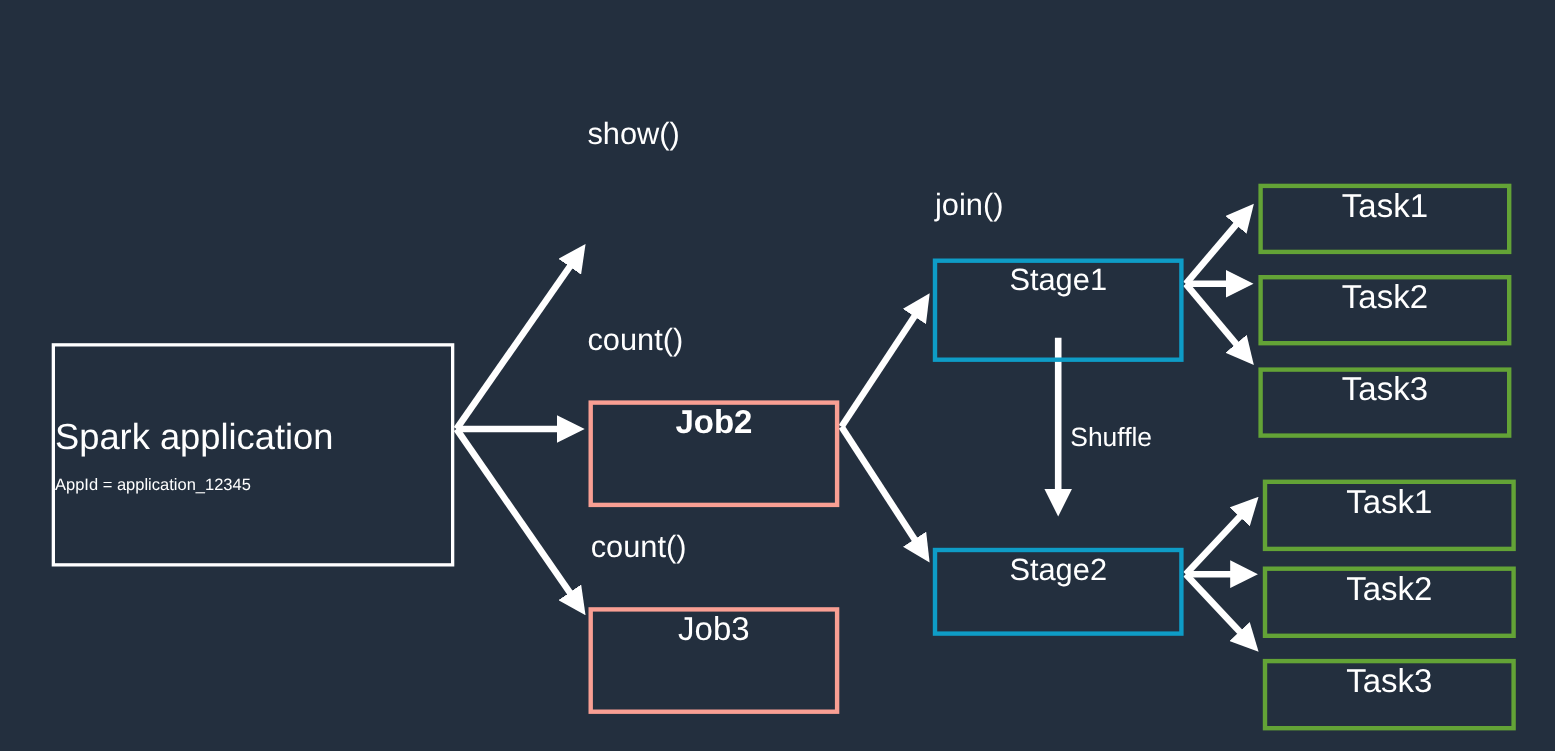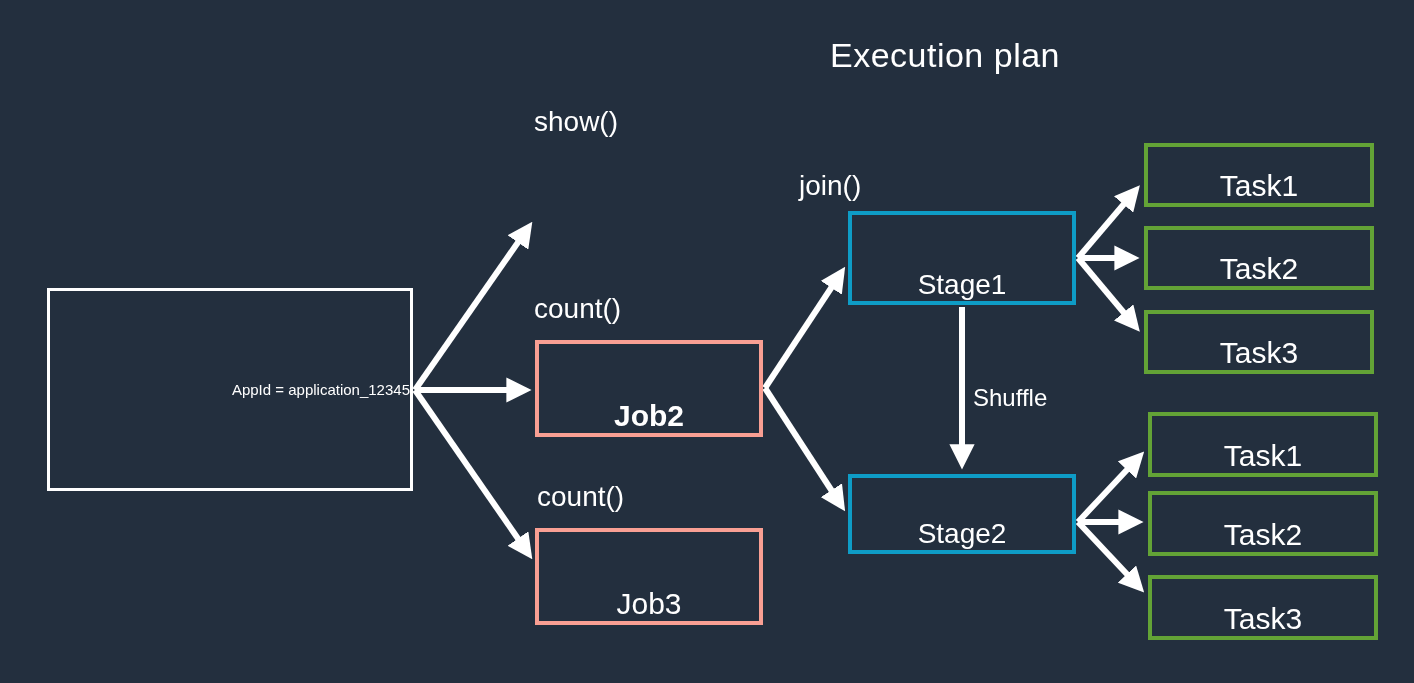--- a/index.html
+++ b/index.html
@@ -34,23 +34,24 @@
     position: absolute;
     left: 700px; top: 36px; width: 490px;
     text-align: center;
     font-size: 34px;
     letter-spacing: 0.5px;
   }
 
   .box {
     position: absolute;
     display: flex;
-    align-items: flex-end;
+    align-items: flex-start;
     justify-content: center;
     text-align: center;
+    margin-top: 24px;
   }
 
   .app-box {
     left: 47px; top: 288px; width: 366px; height: 203px;
     border: 3px solid var(--application-border, #FFFFFF);
     flex-direction: column;
     gap: 16px;
   }
   .app-name { font-size: 33px; }
   .app-id { font-size: 15px; }
@@ -65,21 +66,21 @@
   .job-3 { top: 528px; }
 
   .action-label {
     position: absolute;
     font-size: 28px;
     line-height: 36px;
   }
   .lbl-job1 { left: 534px; top: 104px; }
   .lbl-job2 { left: 534px; top: 291px; }
   .lbl-job3 { left: 537px; top: 479px; }
-  .lbl-stage1 { left: 799px; top: 168px; text-align: right; }
+  .lbl-stage1 { left: 850px; top: 168px; text-align: right; }
 
   .stage-box {
     left: 848px; width: 228px;
     border: 4px solid var(--stage-border, #0E9CC6);
     font-size: 28px;
   }
   .stage-1 { top: 211px; height: 94px; }
   .stage-2 { top: 474px; height: 80px; }
 
   .shuffle-label {
@@ -120,23 +121,23 @@
     <line class="arrow" x1="765" y1="388" x2="841" y2="505" marker-end="url(#ah)"></line>
     <line class="arrow" x1="962" y1="307" x2="962" y2="462" marker-end="url(#ah)"></line>
     <line class="arrow" x1="1078" y1="258" x2="1135" y2="191" marker-end="url(#ah)"></line>
     <line class="arrow" x1="1078" y1="258" x2="1132" y2="258" marker-end="url(#ah)"></line>
     <line class="arrow" x1="1078" y1="258" x2="1135" y2="326" marker-end="url(#ah)"></line>
     <line class="arrow" x1="1078" y1="522" x2="1139" y2="457" marker-end="url(#ah)"></line>
     <line class="arrow" x1="1078" y1="522" x2="1136" y2="522" marker-end="url(#ah)"></line>
     <line class="arrow" x1="1078" y1="522" x2="1139" y2="587" marker-end="url(#ah)"></line>
   </svg>
 
-  <div class="title">Execution plan</div>
 
   <div class="box app-box">
+    <div class="app-name">Spark application</div>
     <div class="app-id">AppId = application_12345</div>
   </div>
 
   <div class="action-label lbl-job1">show()</div>
 
   <div class="action-label lbl-job2">count()</div>
   <div class="box job-box job-2">
     <span>Job2</span>
   </div>
 

